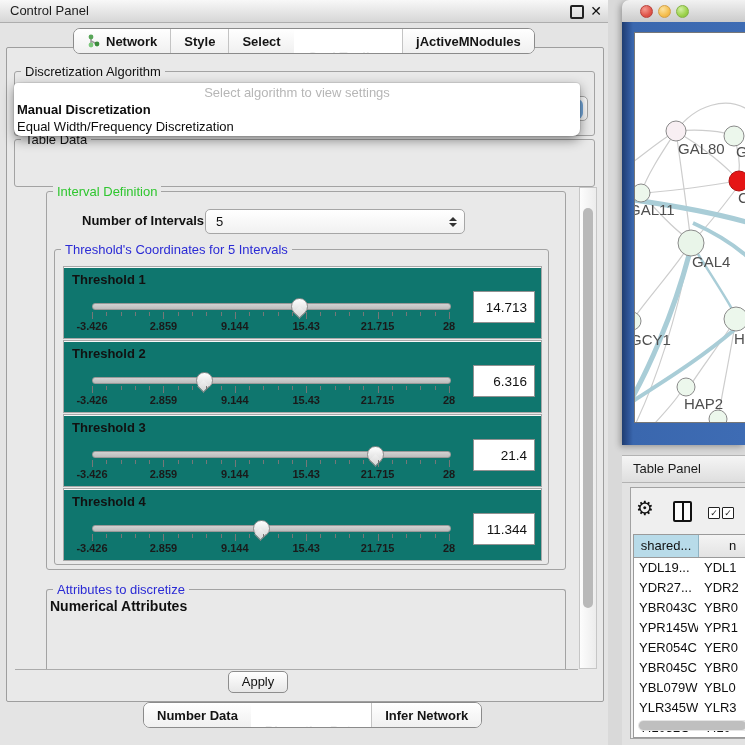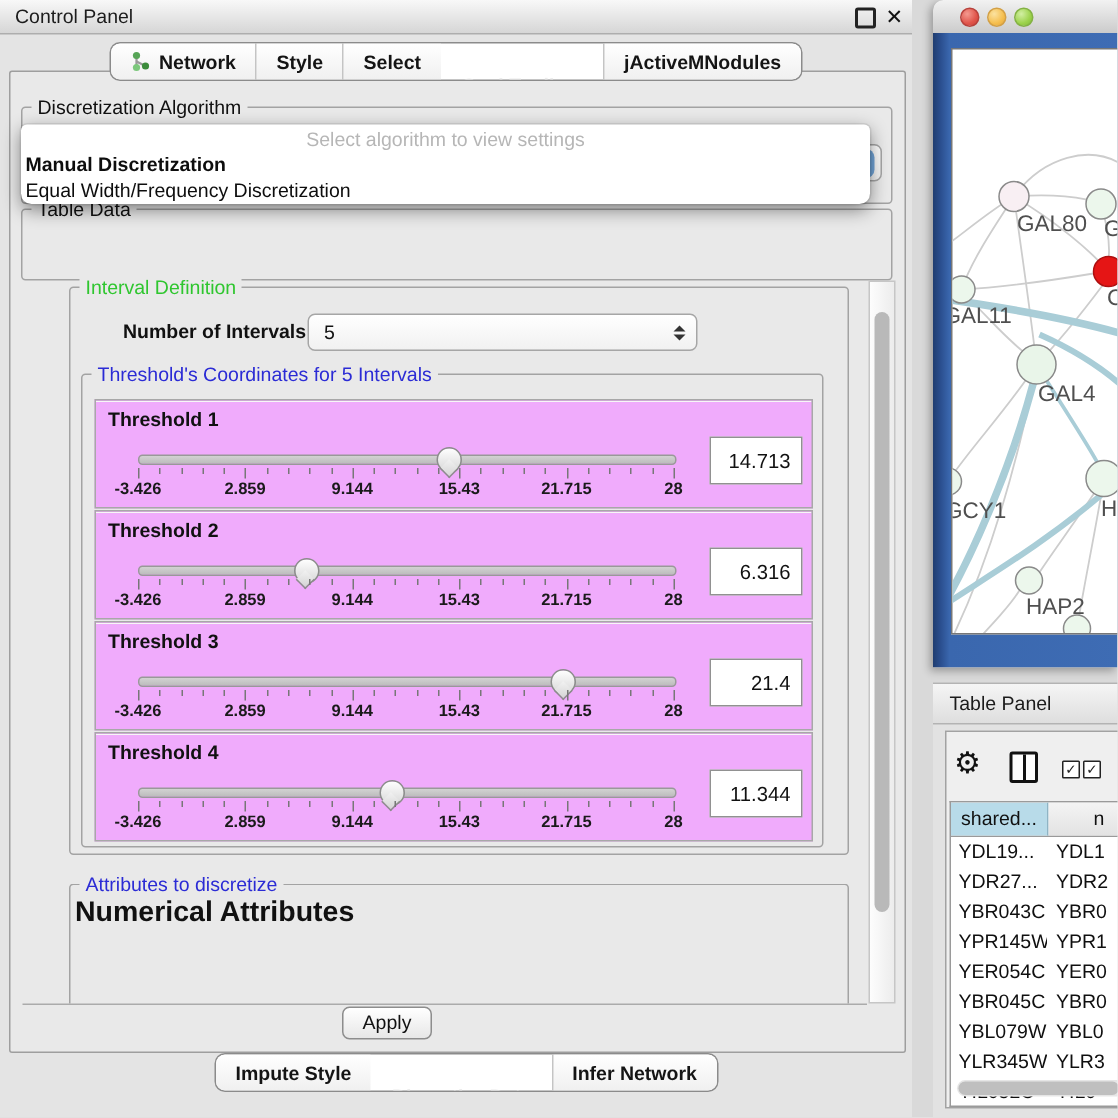--- a/index.html
+++ b/index.html
@@ -40,37 +40,37 @@
   #popup{position:absolute;left:7px;top:35px;width:566px;height:53px;background:#fff;z-index:40;
       border-radius:4px 4px 7px 7px;box-shadow:0 4px 12px rgba(0,0,0,.45),0 0 0 1px rgba(0,0,0,.07);
       font-size:13px;padding-top:1px;box-sizing:border-box;}
   .pop-hint{height:17px;line-height:17px;text-align:center;color:#B6B6B6;}
   .pop-item{height:17px;line-height:17px;padding-left:3px;color:#0d0d0d;}
   .pop-item.bold{font-weight:bold;}
   
   #viewport{position:absolute;left:8px;top:132px;width:563px;height:489px;overflow:hidden;border-bottom:1px solid #ABABAB;}
   
   .numlabel{position:absolute;left:35px;top:21px;font-size:13px;font-weight:bold;color:#111;}
-  .thr-panel{position:absolute;left:8px;width:477px;height:71px;border:1px solid #A8A8A8;background:#f0abfc;
+  .thr-panel{position:absolute;left:8px;width:477px;height:71px;border:1px solid #A8A8A8;background:#0f766e;
       box-shadow:inset 0 1px 0 #F7F7F7;}
   .thr-label{position:absolute;left:8px;top:5px;font-size:13px;font-weight:bold;color:#111;}
   .track{position:absolute;left:28px;top:36px;width:357px;height:5px;border:1px solid #999;
       border-radius:3px;background:linear-gradient(#D2D2D2,#BCBCBC);}
   .thumb{position:absolute;top:-6px;width:15px;height:15px;margin-left:-8px;border:1px solid #8C8C8C;border-radius:50%;
       background:linear-gradient(#FEFEFE,#D8D8D8);}
   .thumb::after{content:'';position:absolute;left:2.6px;top:8.5px;width:8px;height:8px;
       background:linear-gradient(135deg,#F2F2F2,#D4D4D4);border-right:1px solid #8C8C8C;border-bottom:1px solid #8C8C8C;transform:rotate(45deg);}
   .ticks{position:absolute;left:28px;top:45px;width:357px;height:8px;}
   .ticks span{position:absolute;width:1px;background:#777;top:0;}
   .tlabels{position:absolute;left:28px;top:53px;width:357px;height:13px;font-size:11px;font-weight:bold;color:#1a1a1a;}
   .tlabels span{position:absolute;transform:translateX(-50%);white-space:nowrap;}
   .vbox{position:absolute;right:6px;top:24px;width:62px;height:32px;background:#fff;border:1px solid #919191;
       font-size:13.5px;color:#111;text-align:right;line-height:32px;padding-right:7px;box-sizing:border-box;}
   
-  #attr-title{position:absolute;left:3px;top:8px;font-size:19px;font-weight:bold;color:#111;}
+  #attr-title{position:absolute;left:3px;top:8px;font-size:14px;font-weight:bold;color:#111;}
   #attr-list{position:absolute;left:10px;top:28px;width:478px;height:56px;background:#fff;overflow:hidden;}
   .attr-item{height:19px;line-height:19px;font-size:13px;color:#111;padding-left:20px;}
   #attr-sb{position:absolute;right:0;top:0;bottom:0;width:15px;background:#F2F2F2;border-left:1px solid #D6D6D6;}
   #attr-sb div{position:absolute;left:2px;top:3px;width:10px;height:44px;background:#B3B3B3;border-radius:5px;}
   
   #vsb{position:absolute;left:572px;top:139px;width:18px;height:482px;background:linear-gradient(90deg,#FDFDFD,#ECECEC);
       border:1px solid #C6C6C6;box-sizing:border-box;}
   #vsb div{position:absolute;left:3px;top:20px;width:10px;height:400px;background:#B9B9B9;border-radius:6px;}
   
   #apply{position:absolute;left:221px;top:623px;width:60px;height:22px;background:linear-gradient(#FFF,#E7E7E7);
@@ -371,21 +371,21 @@
 
     <div id="vsb">
         <div></div>
       </div>
 
     <div id="apply">Apply</div>
   </div>
 
   <div id="cp-bottom-tabs" class="segbar">
       <div class="seg">
-        <span>Impute Style</span>
+        <span>Number Data</span>
       </div>
       <div class="seg sel">
         <span>Discretize Data</span>
       </div>
       <div class="seg">
         <span>Infer Network</span>
       </div>
     </div>
 </div>
 

